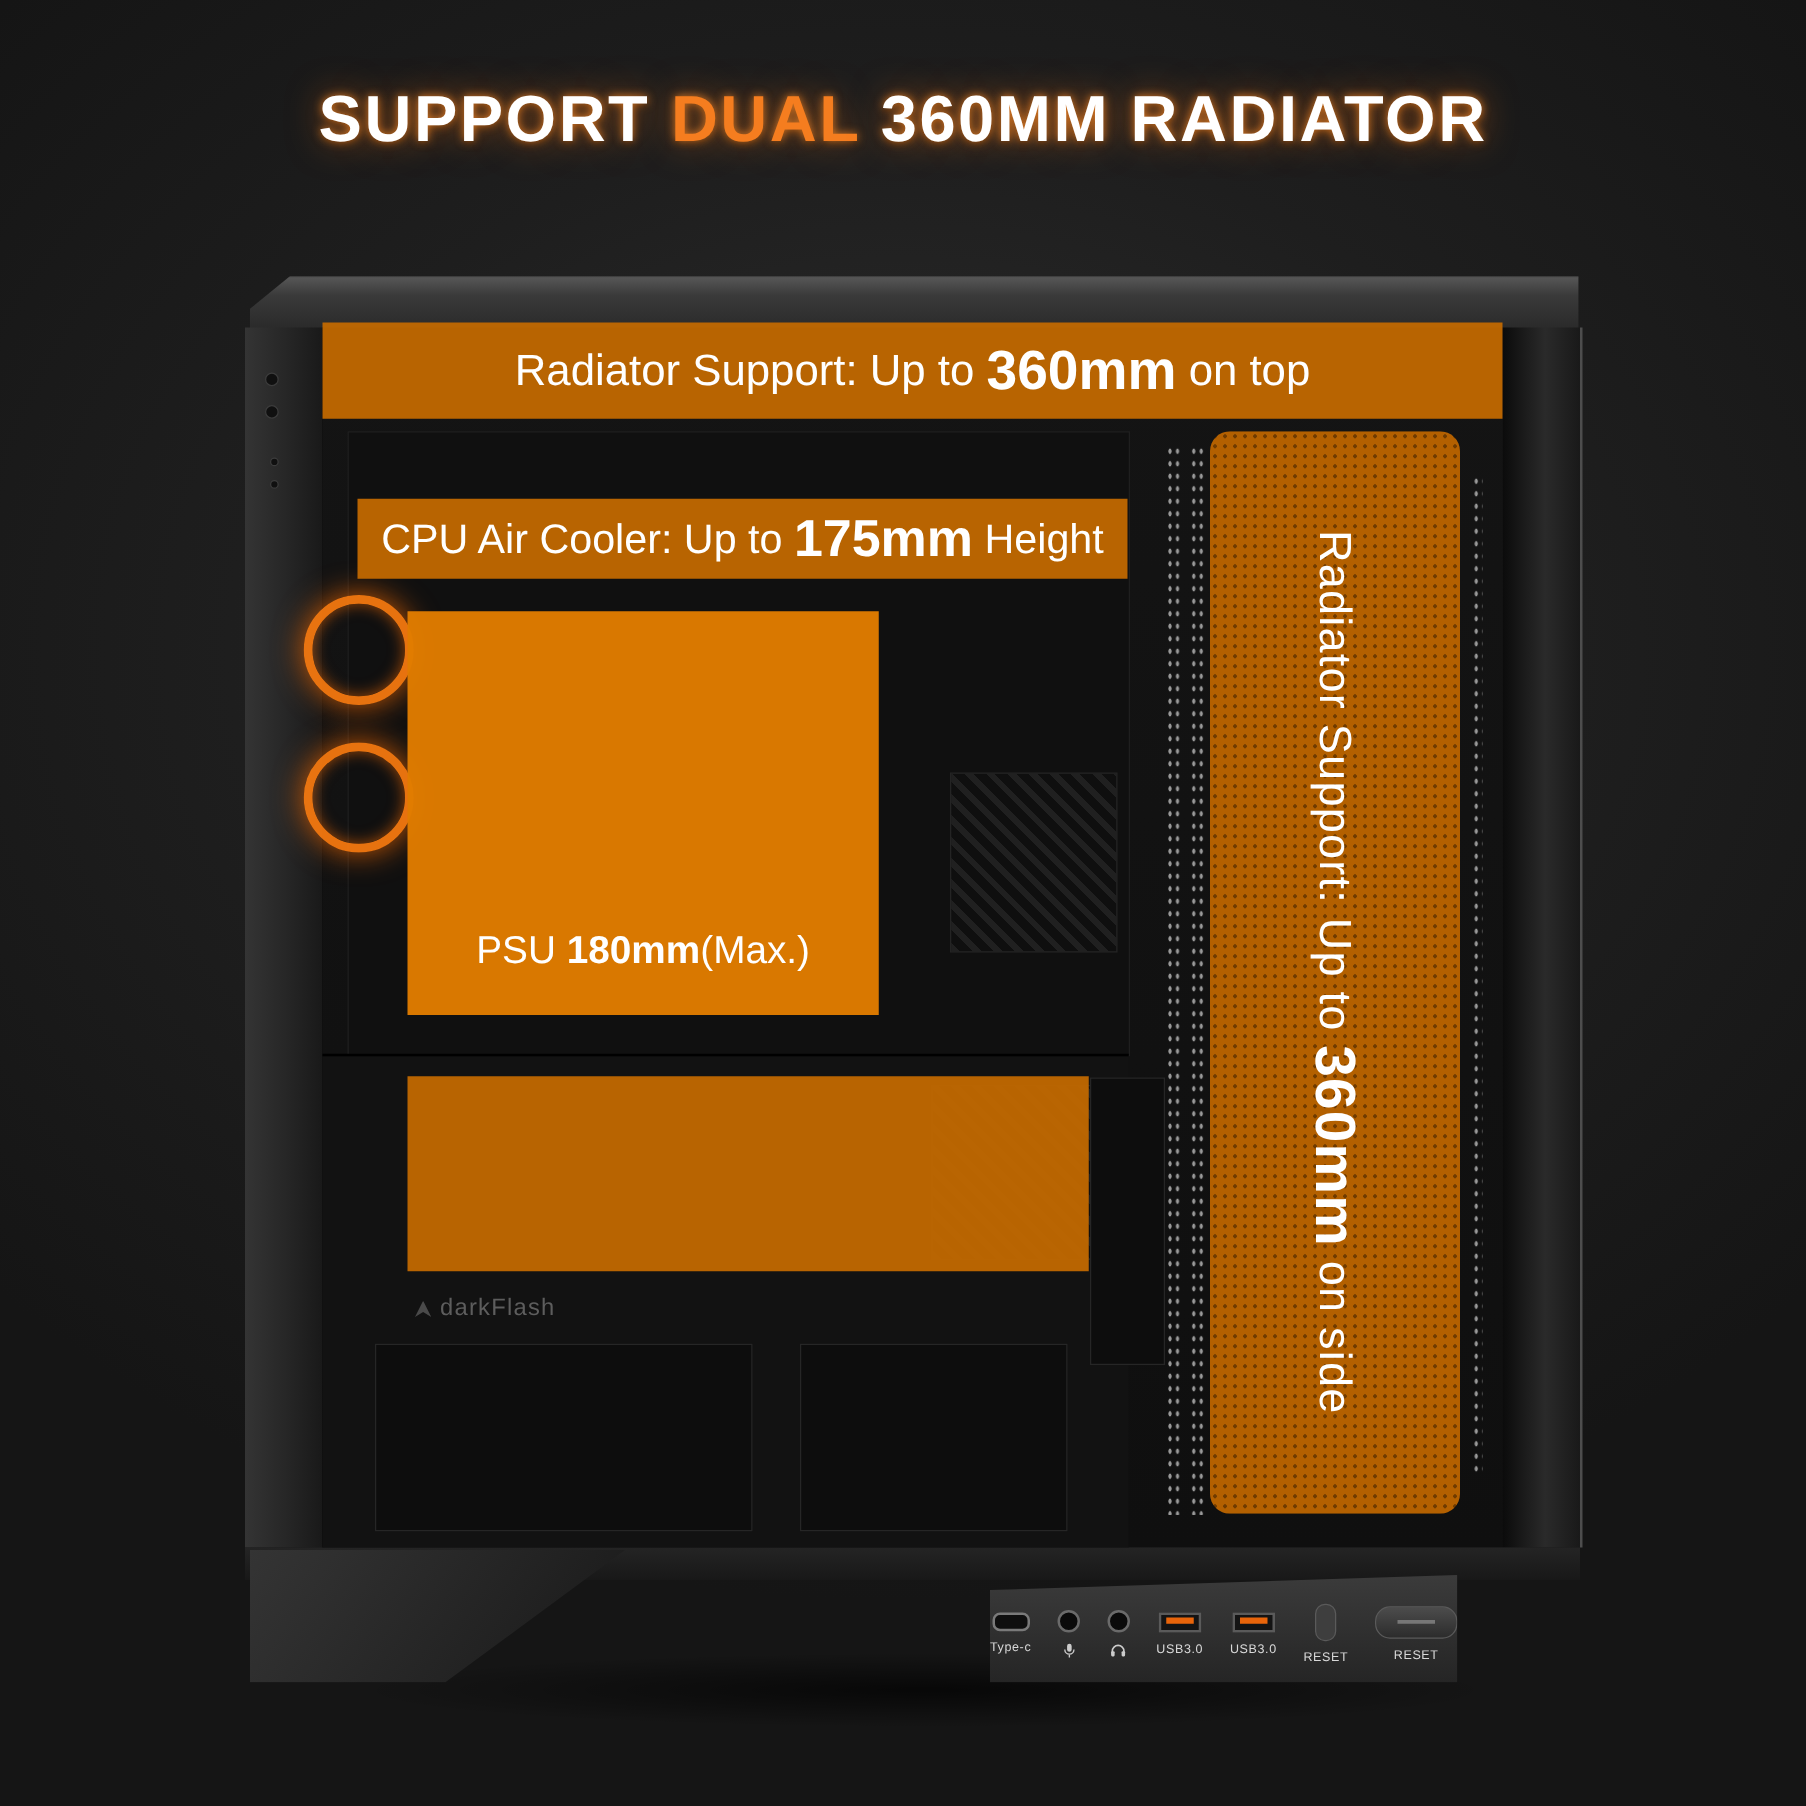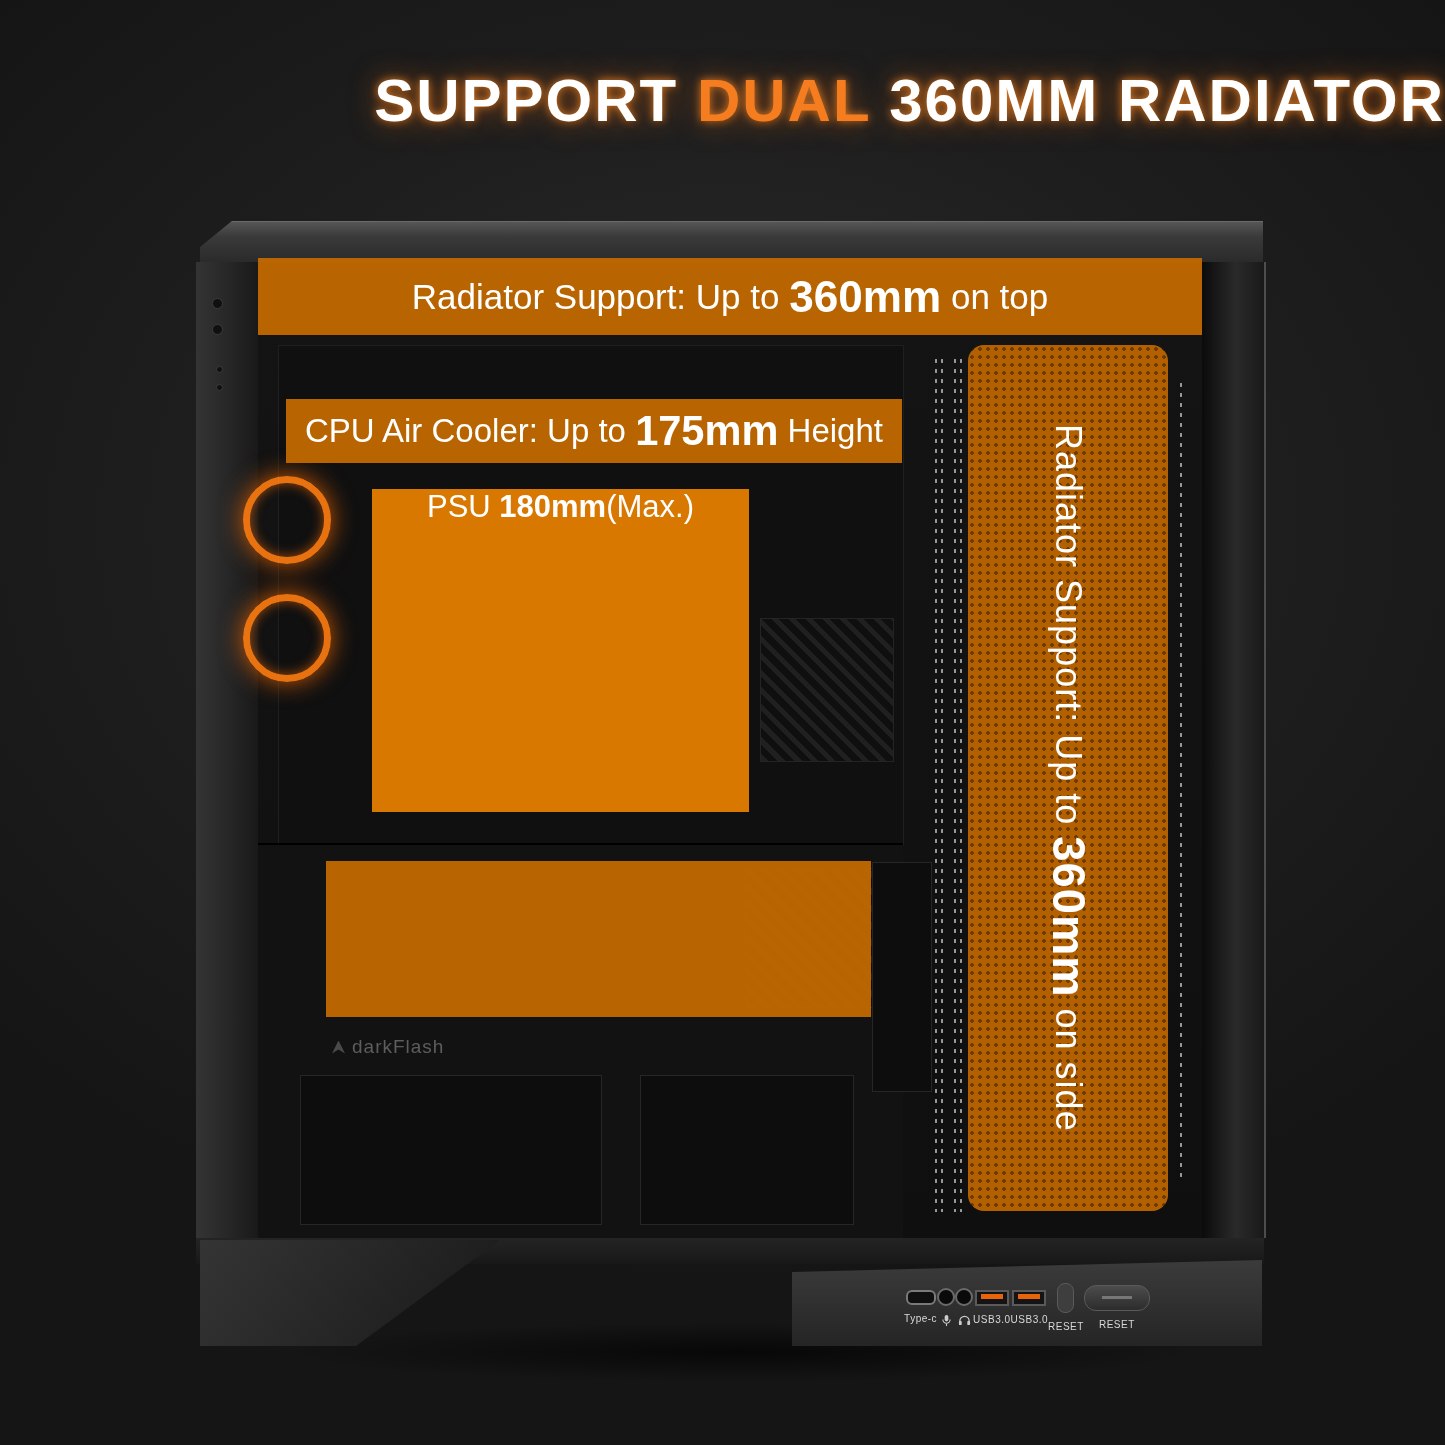--- a/index.html
+++ b/index.html
@@ -3,22 +3,22 @@
 <meta charset="utf-8">
 <style>
   html,body{margin:0;padding:0;background:#0e0e0e;}
   .stage{
     position:relative;width:1445px;height:1445px;overflow:hidden;
     background:radial-gradient(ellipse 980px 760px at 50% 36%, #2e2e2e 0%, #1e1e1e 55%, #151515 100%);
     font-family:"Liberation Sans", sans-serif;
   }
   
   .title{
-    position:absolute;top:66px;left:0;right:0;margin:0;text-align:right;
-    font-size:60px;font-weight:700;letter-spacing:2px;color:#ffffff;
+    position:absolute;top:66px;left:0;right:0;margin:0;text-align:center;
+    font-size:52px;font-weight:700;letter-spacing:2px;color:#ffffff;
     text-shadow:0 0 8px rgba(255,140,40,.85),0 0 28px rgba(255,120,20,.55),0 3px 3px rgba(0,0,0,.4);
   }
   .title .orange{color:#f57d1f;}
   
   .case-top{
     position:absolute;left:200px;top:221px;width:1063px;height:41px;
     background:linear-gradient(180deg,#565656 0%,#3a3a3a 35%,#2a2a2a 100%);
     clip-path:polygon(0 62%,3% 0,100% 0,100% 100%,0 100%);
     border-top:1px solid #6a6a6a;
   }
@@ -79,40 +79,40 @@
   
   .banner{
     position:absolute;display:flex;align-items:center;justify-content:center;
     background:rgba(199,107,0,.92);color:#fff;z-index:6;white-space:pre;
   }
   .banner b.big,.vtext b.big{font-weight:700;font-size:1.26em;}
   .top-banner{left:258px;top:258px;width:944px;height:77px;font-size:35px;}
   .cpu-banner{left:286px;top:399px;width:616px;height:64px;font-size:33px;}
   .psu-block{
     position:absolute;left:326px;top:489px;width:377px;height:323px;
-    background:rgba(224,124,0,.97);z-index:6;display:flex;justify-content:center;
-    color:#fff;font-size:31px;padding-bottom:18px;box-sizing:border-box;white-space:pre;margin-left:46px;
+    background:rgba(224,124,0,.97);z-index:6;display:flex;align-items:flex-end;justify-content:center;
+    color:#fff;font-size:31px;padding-bottom:34px;box-sizing:border-box;white-space:pre;
   }
   .gpu-banner{left:326px;top:861px;width:545px;height:156px;font-size:34px;flex-direction:column;gap:10px;}
   .gpu-banner .line{display:flex;align-items:center;white-space:pre;}
   .side-banner{
     position:absolute;left:968px;top:345px;width:200px;height:866px;border-radius:16px;
     background-color:rgba(186,100,0,.96);
     background-image:radial-gradient(rgba(45,22,0,.5) 1.6px,transparent 1.7px);
     background-size:8px 8px;z-index:6;display:flex;align-items:center;justify-content:center;
   }
   .vtext{
     writing-mode:vertical-rl;color:#fff;font-size:36px;white-space:pre;letter-spacing:1px;
   }
   
   .io-panel{
-    position:absolute;left:792px;top:1260px;width:470px;height:86px;z-index:4;
+    position:absolute;left:792px;top:1260px;width:374px;height:86px;z-index:4;
     background:linear-gradient(180deg,#3b3b3b,#252525);
     clip-path:polygon(0 14%,100% 0,100% 100%,0 100%);
-    display:flex;align-items:center;justify-content:center;padding-top:8px;box-sizing:border-box;
+    display:flex;align-items:center;justify-content:space-between;padding-top:8px;box-sizing:border-box;
   }
   .io-col{display:flex;flex-direction:column;align-items:center;gap:8px;}
   .io-label{font-size:10px;color:#d8d8d8;letter-spacing:.5px;}
   .port.typec{width:26px;height:11px;border-radius:6px;border:2px solid #7a7a7a;background:#0f0f0f;}
   .port.jack{width:14px;height:14px;border-radius:50%;border:2px solid #6a6a6a;background:#0a0a0a;}
   .port.usb{width:30px;height:12px;border:2px solid #5a5a5a;background:#141414;display:flex;align-items:flex-start;justify-content:center;}
   .port.usb .tongue{width:22px;height:5px;margin-top:2px;background:#e8640a;}
   .port.reset{width:15px;height:28px;border-radius:8px;background:#3e3e3e;border:1px solid #5a5a5a;}
   .port.power{width:64px;height:24px;border-radius:12px;background:linear-gradient(180deg,#4c4c4c,#2c2c2c);border:1px solid #5a5a5a;display:flex;align-items:center;justify-content:center;}
   .port.power .pline{width:30px;height:3px;background:#777;}

